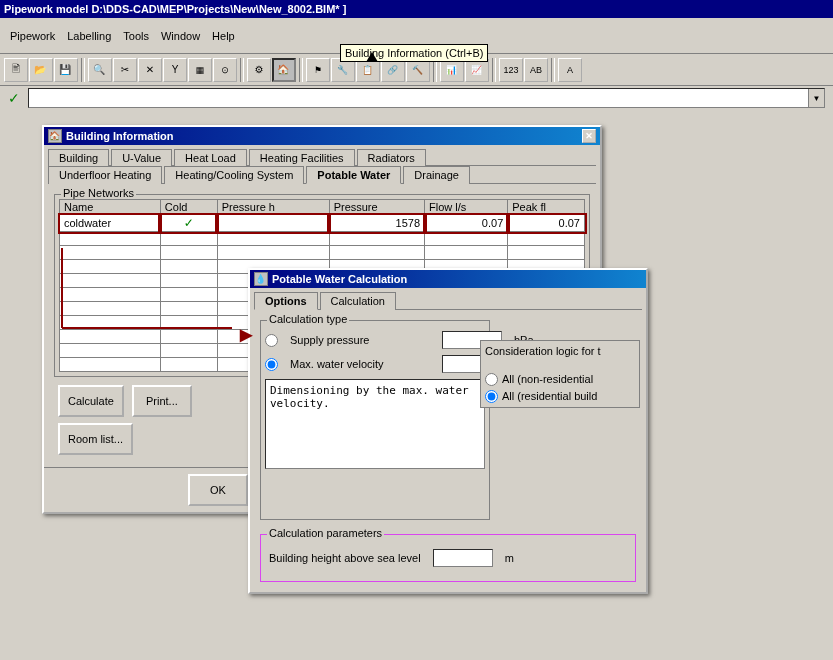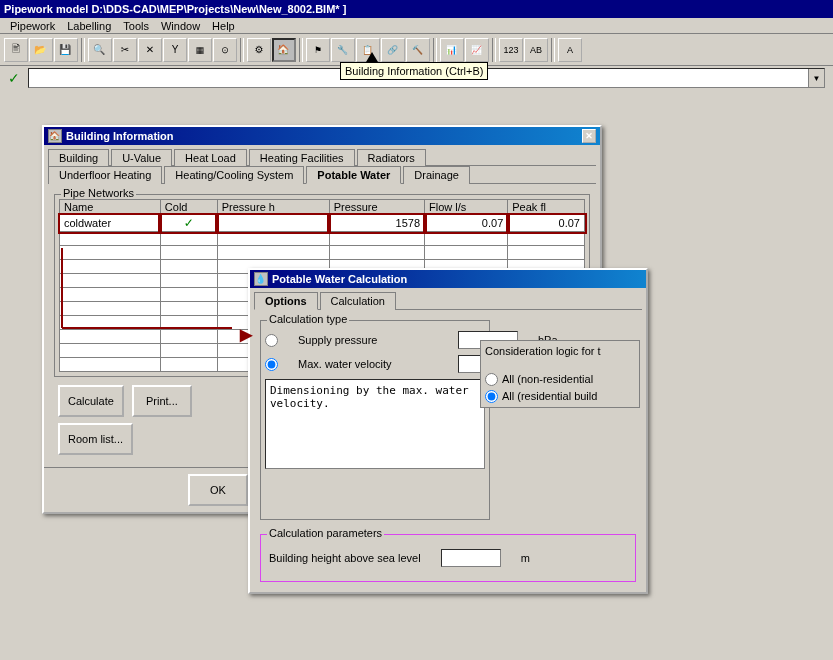--- a/index.html
+++ b/index.html
@@ -24,21 +24,21 @@
       align-items: center;
       height: 18px;
     }
 
     
     .menu-bar {
       background: #d4d0c8;
       border-bottom: 1px solid #808080;
       display: flex;
       align-items: center;
-      height: 16px;
+      height: 36px;
       padding: 2px 4px;
     }
     .menu-item {
       padding: 1px 6px;
       cursor: pointer;
       font-size: 11px;
     }
 
     
     .toolbar {
@@ -67,21 +67,21 @@
       width: 4px;
       height: 24px;
       border-left: 1px solid #808080;
       border-right: 1px solid #ffffff;
       margin: 0 2px;
     }
 
     
     .tooltip-box {
       position: absolute;
-      top: 62px;
+      top: 44px;
       left: 340px;
       background: #ffffe1;
       border: 1px solid #000;
       padding: 2px 4px;
       font-size: 11px;
       z-index: 100;
       white-space: nowrap;
     }
     .tooltip-arrow {
       position: absolute;
@@ -318,21 +318,21 @@
     .consideration-title {
       font-size: 11px;
       margin-bottom: 16px;
     }
 
     
     .field-row {
       display: flex;
       align-items: center;
       margin: 6px 0;
-      gap: 20px;
+      gap: 12px;
     }
     .field-label {
       font-size: 11px;
       min-width: 140px;
     }
     .field-input {
       width: 60px;
       height: 18px;
       border: 1px inset #808080;
       background: white;

